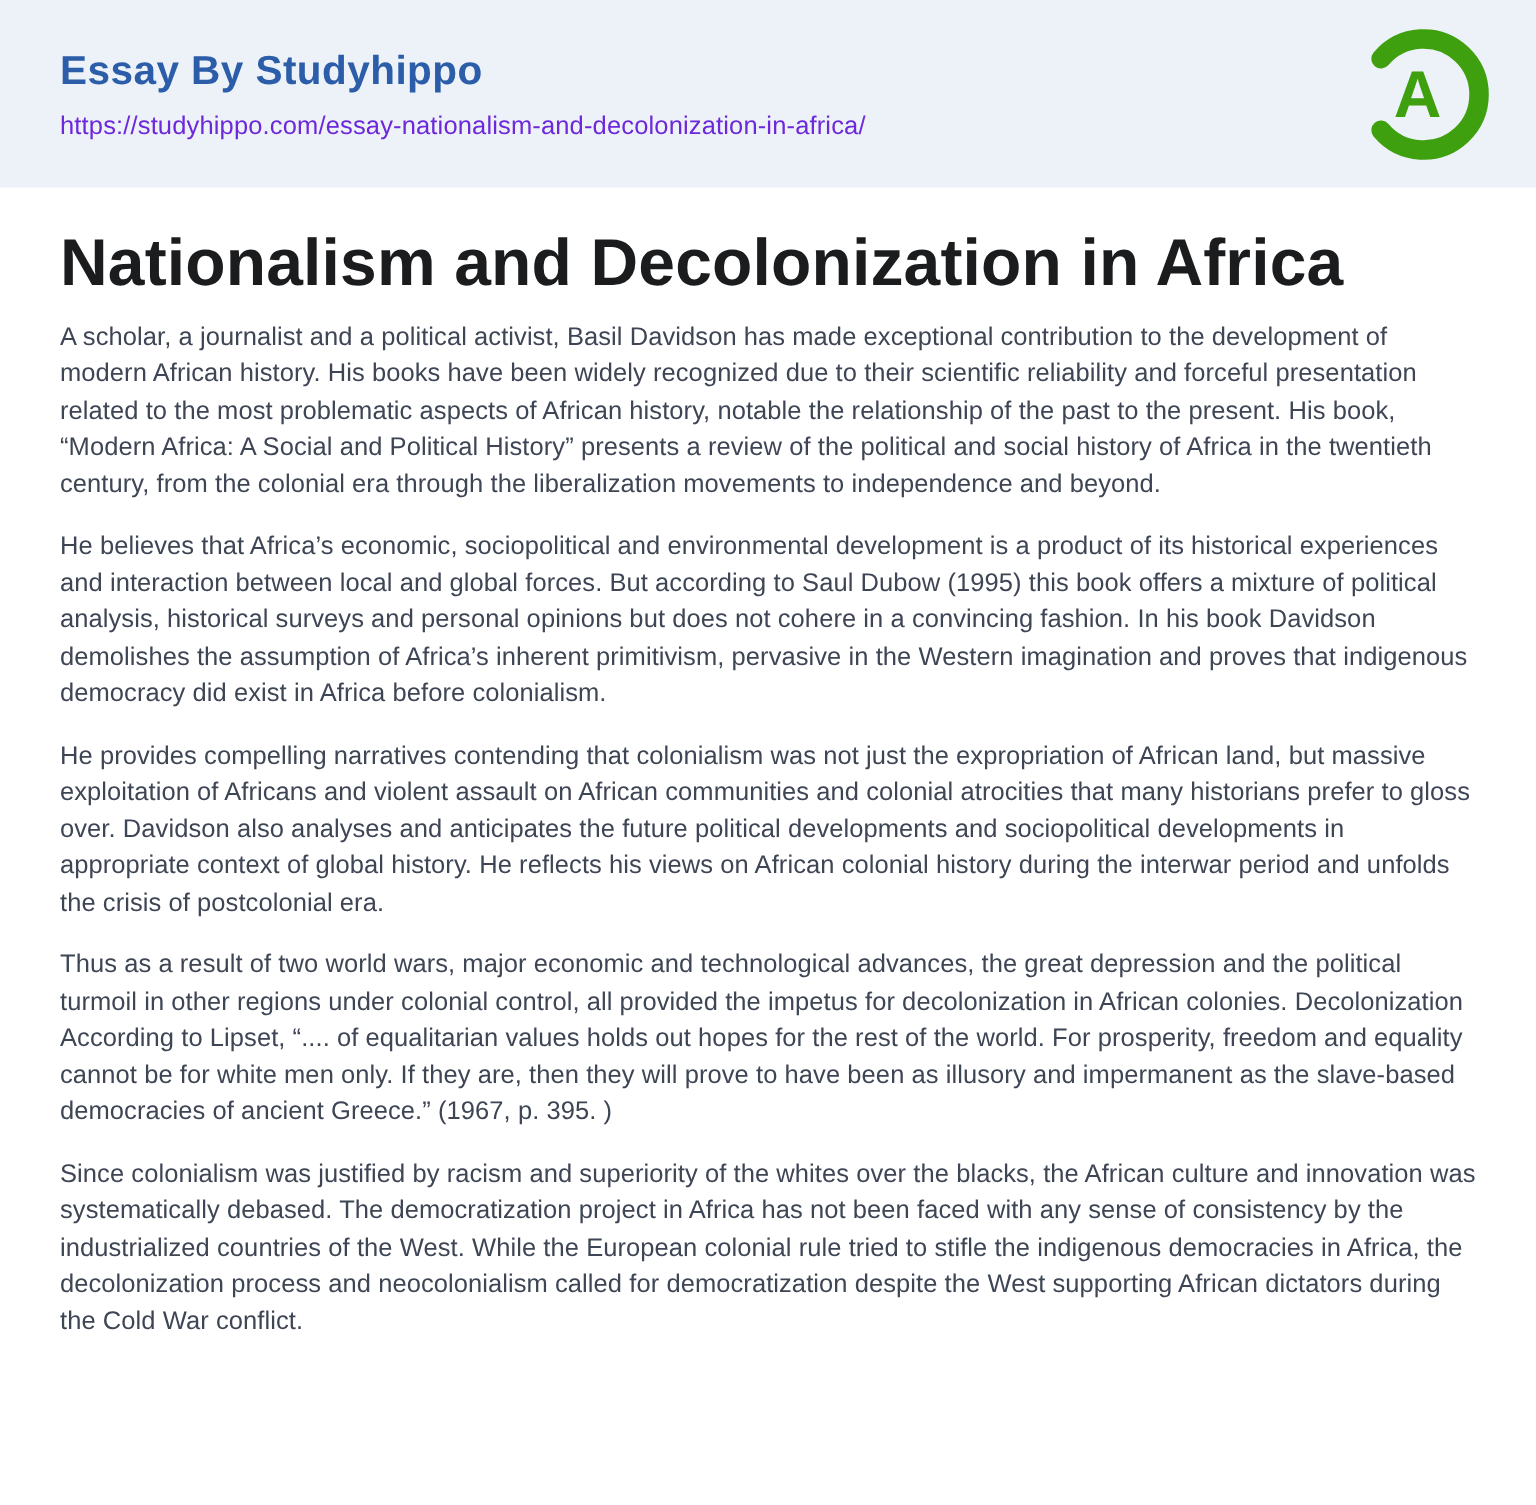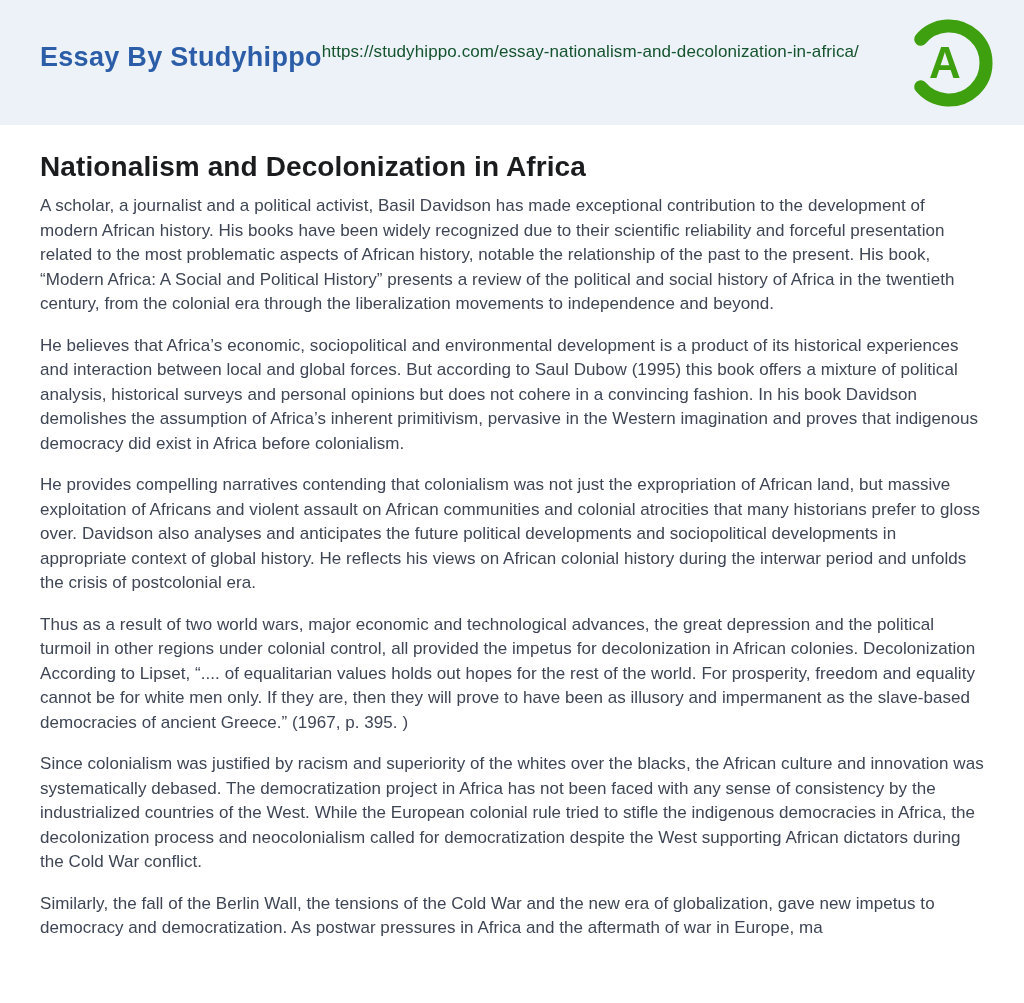--- a/index.html
+++ b/index.html
@@ -17,49 +17,49 @@
   
   .page-header {
     width: 100%;
     height: 125px;
     background: #edf2f8;
     display: flex;
     align-items: center;
     justify-content: space-between;
     padding: 0 30px 0 40px;
   }
-  .header-text { display: flex; flex-direction: row; }
+  .header-text { display: flex; flex-direction: column; }
   .site-title {
     margin: 0 0 11px 0;
     font-size: 27px;
     font-weight: 700;
     letter-spacing: 0.3px;
     color: #2b5da8;
   }
   .source-url {
     font-size: 17px;
     font-weight: 400;
-    color: #14532d;
+    color: #6d28d9;
     text-decoration: none;
     letter-spacing: 0.1px;
   }
   .logo {
     width: 90px;
     height: 90px;
     flex: 0 0 auto;
     position: relative;
   }
   .logo svg { display: block; width: 90px; height: 90px; }
   
   .article {
     padding: 0 38px 0 40px;
   }
   .essay-title {
     margin: 25px 0 10px 0;
-    font-size: 28px;
+    font-size: 44px;
     line-height: 1.18;
     font-weight: 800;
     color: #1b1c1e;
     letter-spacing: 0.1px;
   }
   .article p {
     margin: 11px 0 17px 0;
     font-size: 17px;
     line-height: 24.5px;
     color: #3e4554;
@@ -83,14 +83,13 @@
   </div>
 </header>
 
 <main class="article">
   <h1 class="essay-title">Nationalism and Decolonization in Africa</h1>
   <p>A scholar, a journalist and a political activist, Basil Davidson has made exceptional contribution to the development of modern African history. His books have been widely recognized due to their scientific reliability and forceful presentation related to the most problematic aspects of African history, notable the relationship of the past to the present. His book, “Modern Africa: A Social and Political History” presents a review of the political and social history of Africa in the twentieth century, from the colonial era through the liberalization movements to independence and beyond.</p>
   <p>He believes that Africa’s economic, sociopolitical and environmental development is a product of its historical experiences and interaction between local and global forces. But according to Saul Dubow (1995) this book offers a mixture of political analysis, historical surveys and personal opinions but does not cohere in a convincing fashion. In his book Davidson demolishes the assumption of Africa’s inherent primitivism, pervasive in the Western imagination and proves that indigenous democracy did exist in Africa before colonialism.</p>
   <p>He provides compelling narratives contending that colonialism was not just the expropriation of African land, but massive exploitation of Africans and violent assault on African communities and colonial atrocities that many historians prefer to gloss over. Davidson also analyses and anticipates the future political developments and sociopolitical developments in appropriate context of global history. He reflects his views on African colonial history during the interwar period and unfolds the crisis of postcolonial era.</p>
   <p>Thus as a result of two world wars, major economic and technological advances, the great depression and the political turmoil in other regions under colonial control, all provided the impetus for decolonization in African colonies. Decolonization According to Lipset, “.... of equalitarian values holds out hopes for the rest of the world. For prosperity, freedom and equality cannot be for white men only. If they are, then they will prove to have been as illusory and impermanent as the slave-based democracies of ancient Greece.” (1967, p. 395. )</p>
   <p>Since colonialism was justified by racism and superiority of the whites over the blacks, the African culture and innovation was systematically debased. The democratization project in Africa has not been faced with any sense of consistency by the industrialized countries of the West. While the European colonial rule tried to stifle the indigenous democracies in Africa, the decolonization process and neocolonialism called for democratization despite the West supporting African dictators during the Cold War conflict.</p>
-  <p>Similarly, the fall of the Berlin Wall, the tensions of the Cold War and the new era of globalization, gave new impetus to democracy and democratization. As postwar pressures in Africa and the aftermath of war in Europe, ma</p>
 </main>
 
 </body></html>

